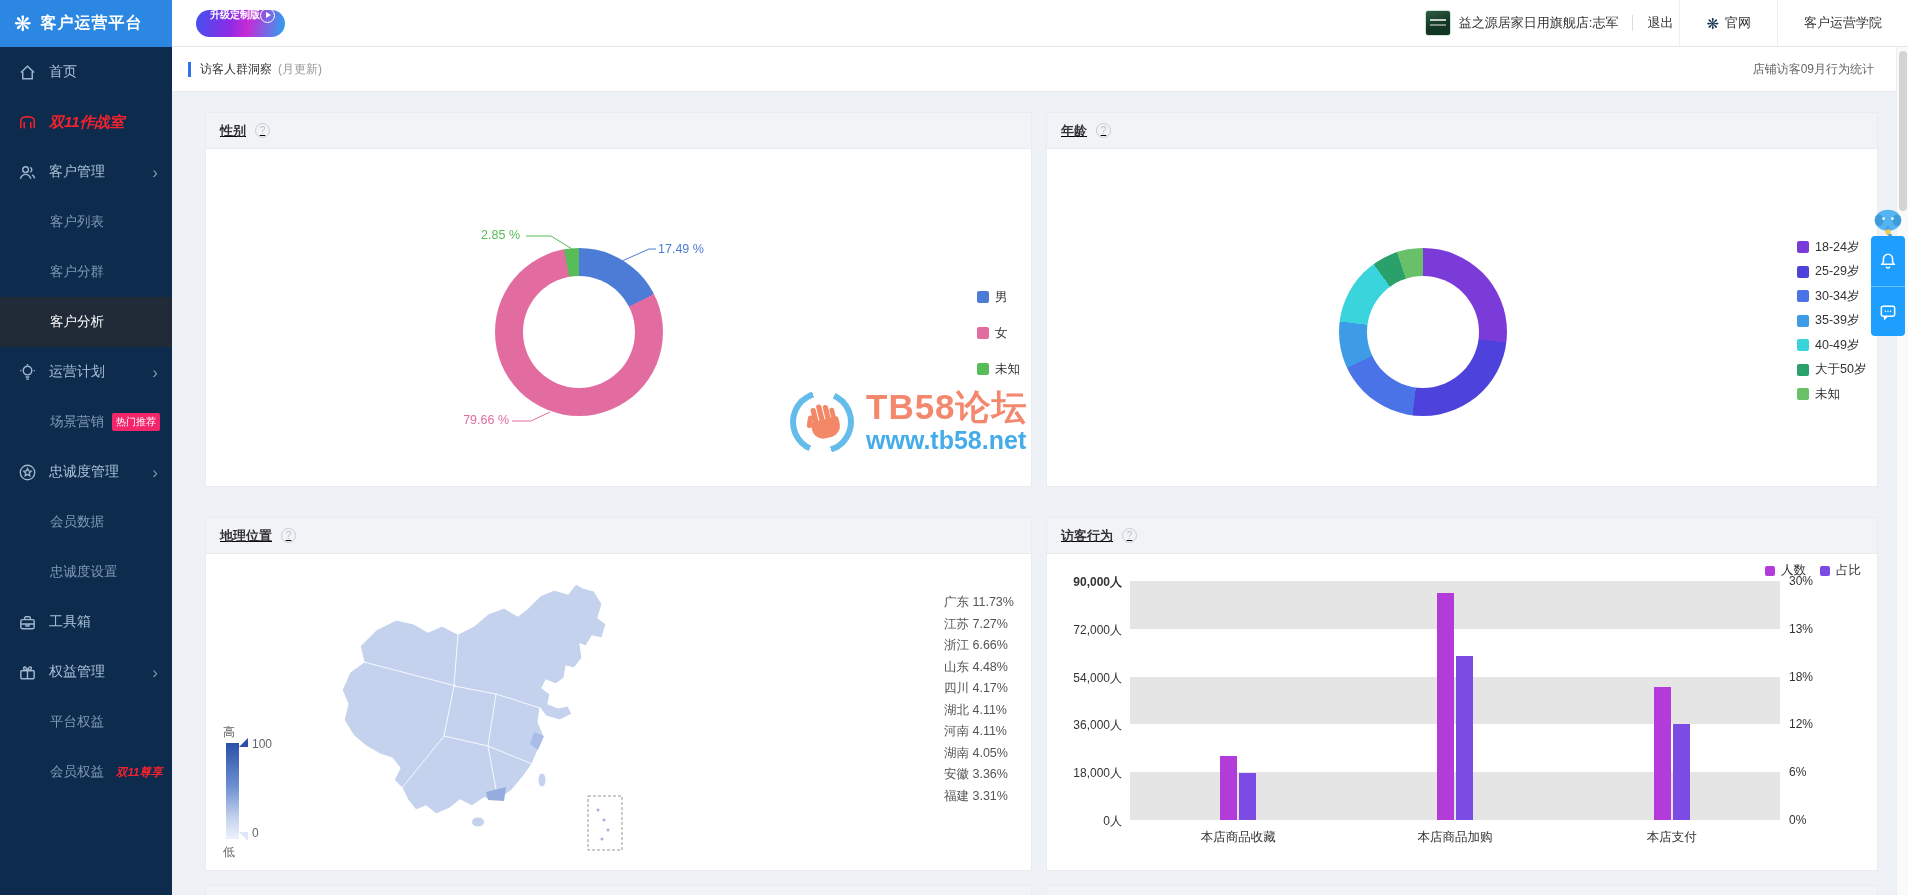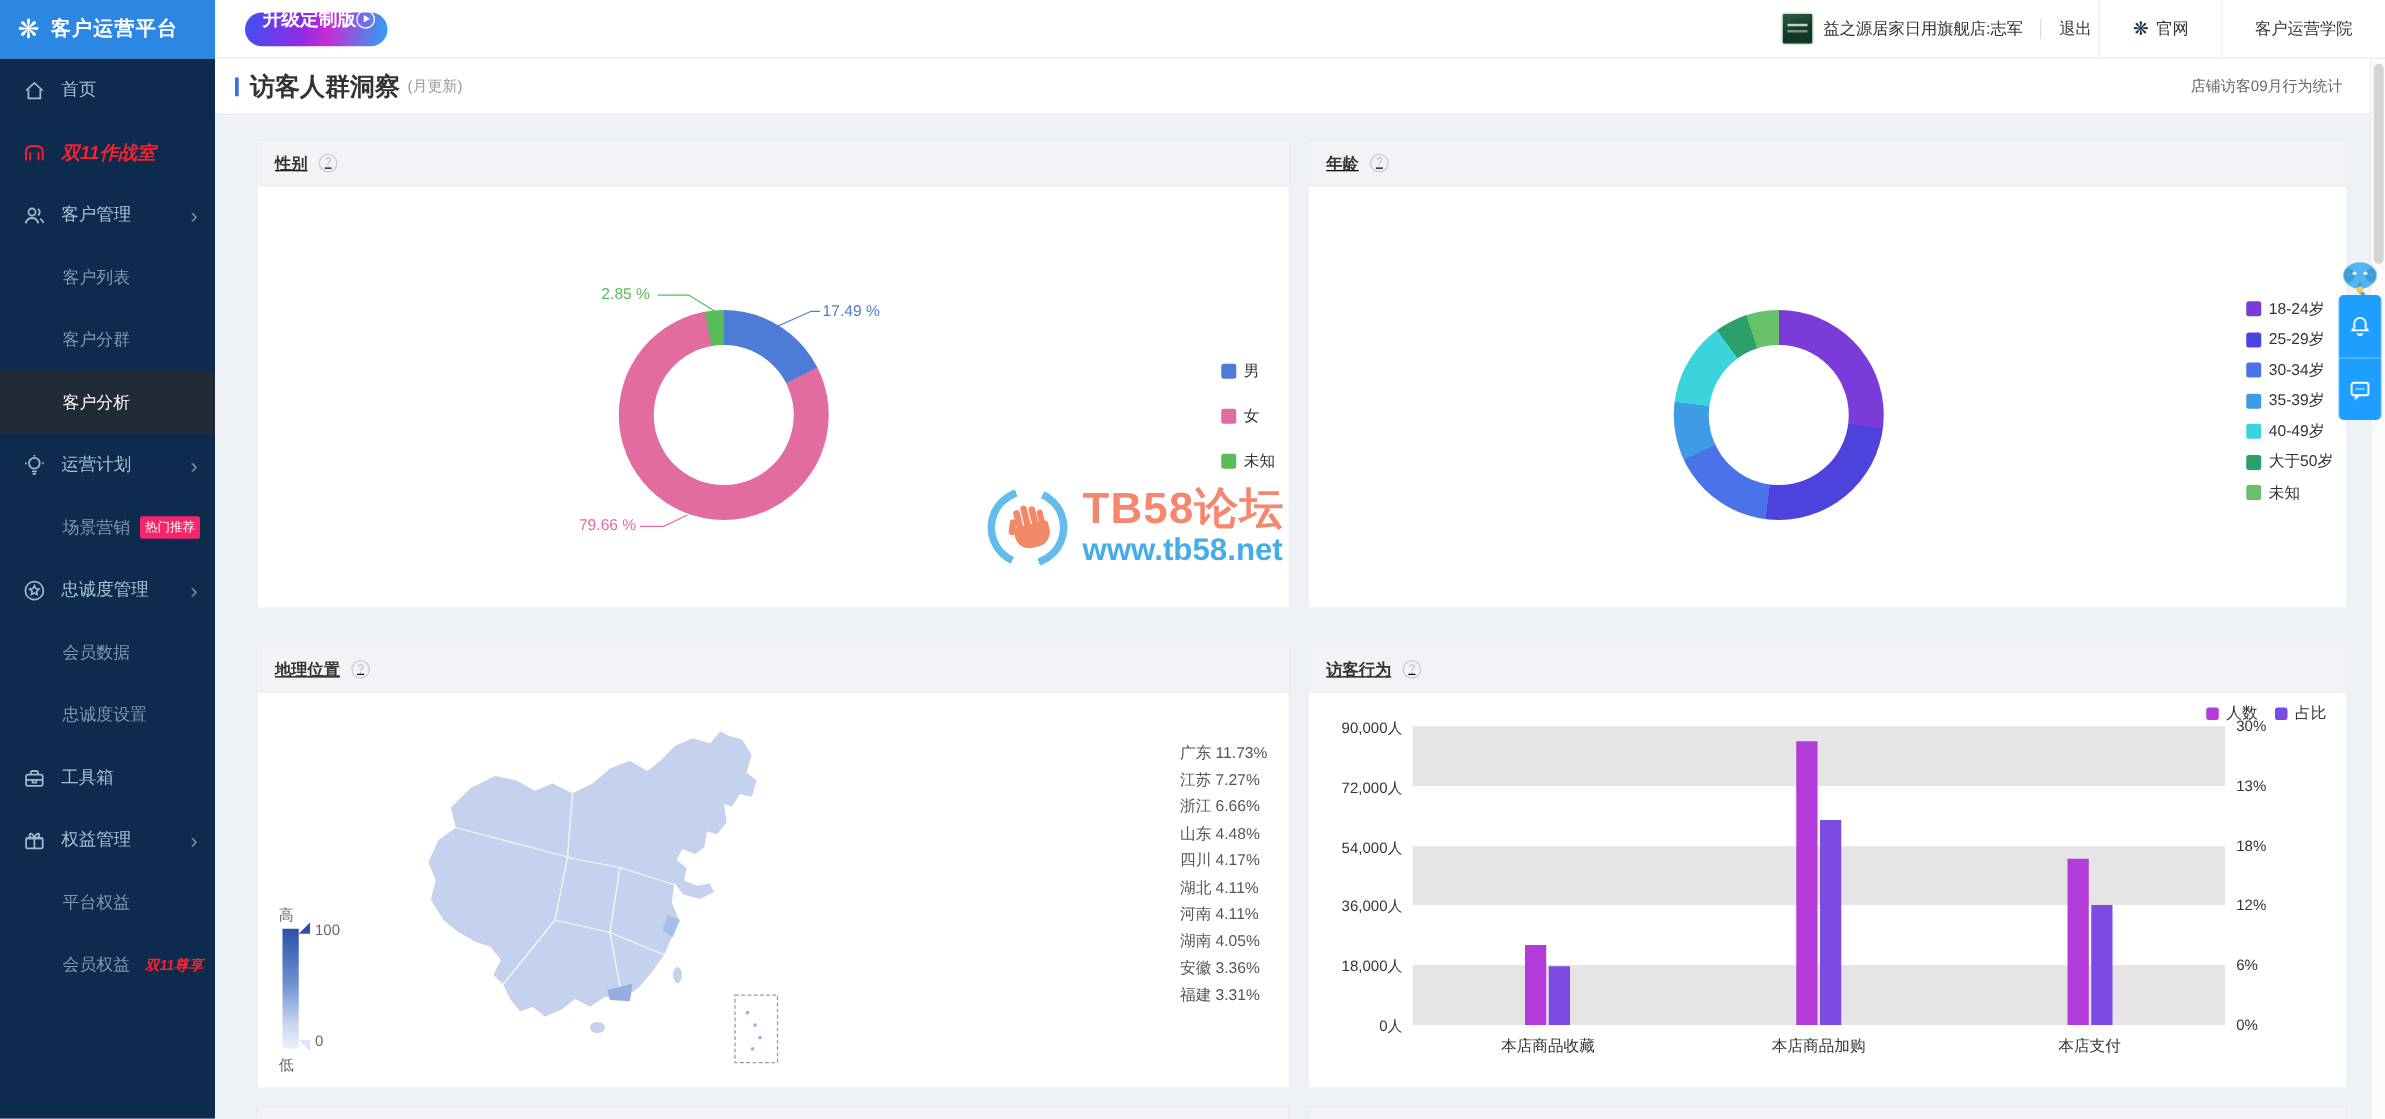--- a/index.html
+++ b/index.html
@@ -9,21 +9,21 @@
   .app { display:grid; grid-template-columns:172px 1fr; grid-template-rows:47px 848px;
     width:1908px; height:895px; }
 
   
   .logo-block { background:#2B87E2; display:flex; align-items:center; gap:9px; padding-left:14px; }
   .logo-mark { color:#fff; font-size:21px; line-height:1; }
   .logo-text { color:#fff; font-size:16px; font-weight:bold; letter-spacing:1px; }
   .topbar { background:#fff; border-bottom:1px solid #E4E7EB; display:flex; align-items:center; padding:0 0 0 24px; }
   .upgrade-pill { display:inline-flex; align-items:center; gap:0; height:27px; padding:0 10px 16px 14px;
     border-radius:14px; background:linear-gradient(100deg,#4152F0 0%,#8E2BE4 40%,#C72BD4 58%,#29A5F2 100%);
-    color:#fff; font-size:15px; font-weight:bold; cursor:pointer; }
+    color:#fff; font-size:10px; font-weight:bold; cursor:pointer; }
   .play-circle { width:15px; height:15px; border:1.5px solid #fff; border-radius:50%static; border-radius:50%;
     display:inline-flex; align-items:center; justify-content:center; }
   .play-tri { width:0; height:0; border-left:5px solid #fff; border-top:3.5px solid transparent; border-bottom:3.5px solid transparent; margin-left:1px; }
   .topbar-right { margin-left:auto; display:flex; align-items:center; height:100%; }
   .shop-avatar { width:26px; height:26px; border-radius:3px; background:linear-gradient(160deg,#2E5D43,#123524 60%);
     border:1px solid #CFE3D6; margin-right:8px; position:relative; }
   .shop-avatar::after{ content:""; position:absolute; left:4px; right:4px; top:8px; height:2px; background:rgba(255,255,255,.75); box-shadow:0 5px 0 rgba(255,255,255,.45); }
   .shop-name { font-size:13px; color:#333; }
   .tb-sep { width:1px; height:16px; background:#DDD; margin:0 14px; }
   .tb-link { font-size:13px; color:#333; cursor:pointer; }
@@ -46,21 +46,21 @@
   .nav-badge { margin-left:8px; font-size:10px; padding:2px 4px; border-radius:2px; white-space:nowrap; }
   .badge-blue { background:#1F7BE0; color:#fff; }
   .badge-pink { background:#F5256B; color:#fff; }
   .badge-red-text { background:none; color:#F5222D; font-weight:bold; font-style:italic; font-size:11.5px; }
 
   
   .main { position:relative; background:#EEF1F6; overflow:hidden; }
   .section-bar { position:absolute; left:0; top:0; right:12px; height:45px; background:#fff;
     border-bottom:1px solid #E6E9ED; display:flex; align-items:center; padding:0 22px 0 16px; }
   .accent { width:3px; height:15px; background:#3370EB; }
-  .section-title { font-size:20px; font-weight:bold; color:#333; margin-left:9px; }
+  .section-title { font-size:12px; font-weight:normal; color:#333; margin-left:9px; }
   .section-sub { font-size:12px; color:#999; margin-left:6px; }
   .section-note { margin-left:auto; font-size:12px; color:#666; }
 
   .panel { position:absolute; background:#fff; border:1px solid #E8EBF0; }
   .panel-hd { height:36px; background:#F1F3F6; border-bottom:1px solid #E8EBF0; display:flex; align-items:center; padding:0 14px;text-decoration:underline; }
   .panel-title { font-size:13px; color:#333; font-weight:bold; }
   .q-icon { width:15px; height:15px; border:1px solid #C8CDD4; border-radius:50%; color:#B8BFC8;
     font-size:10px; display:inline-flex; align-items:center; justify-content:center; margin-left:9px; cursor:pointer; }
   .panel-bd { position:relative; width:100%; height:calc(100% - 36px); }
 
@@ -423,21 +423,21 @@
             <div class="tick" style="left: 0px; width: 75px; text-align: right; top: 259px;">0人</div>
             <div class="tick" style="left: 742px; top: 259px;">0%</div>
             <div class="tick" style="left: 0px; width: 75px; text-align: right; top: 211.2px;">18,000人</div>
             <div class="tick" style="left: 742px; top: 211.2px;">6%</div>
             <div class="tick" style="left: 0px; width: 75px; text-align: right; top: 163.4px;">36,000人</div>
             <div class="tick" style="left: 742px; top: 163.4px;">12%</div>
             <div class="tick" style="left: 0px; width: 75px; text-align: right; top: 115.6px;">54,000人</div>
             <div class="tick" style="left: 742px; top: 115.6px;">18%</div>
             <div class="tick" style="left: 0px; width: 75px; text-align: right; top: 67.8px;">72,000人</div>
             <div class="tick" style="left: 742px; top: 67.8px;">13%</div>
-            <div class="tick" style="left: 0px; width: 75px; text-align: right; top: 20px;">90,000人</div>
+            <div class="tick" style="left: 0px; width: 75px; text-align: right; top: 20px; font-weight: bold;">90,000人</div>
             <div class="tick" style="left: 742px; top: 20px;">30%</div>
             <div class="bar" style="width: 17px; left: 173.333px; top: 202.267px; height: 63.7333px; background: rgb(178, 59, 217);"></div>
             <div class="bar" style="width: 17px; left: 192.333px; top: 218.997px; height: 47.0033px; background: rgb(124, 75, 227);"></div>
             <div class="cat-label" style="left: 83px; width: 216.667px; top: 275px;">本店商品收藏</div>
             <div class="bar" style="width: 17px; left: 390px; top: 38.95px; height: 227.05px; background: rgb(178, 59, 217);"></div>
             <div class="bar" style="width: 17px; left: 409px; top: 101.887px; height: 164.113px; background: rgb(124, 75, 227);"></div>
             <div class="cat-label" style="left: 299.667px; width: 216.667px; top: 275px;">本店商品加购</div>
             <div class="bar" style="width: 17px; left: 606.667px; top: 133.222px; height: 132.778px; background: rgb(178, 59, 217);"></div>
             <div class="bar" style="width: 17px; left: 625.667px; top: 170.4px; height: 95.6px; background: rgb(124, 75, 227);"></div>
             <div class="cat-label" style="left: 516.333px; width: 216.667px; top: 275px;">本店支付</div>

